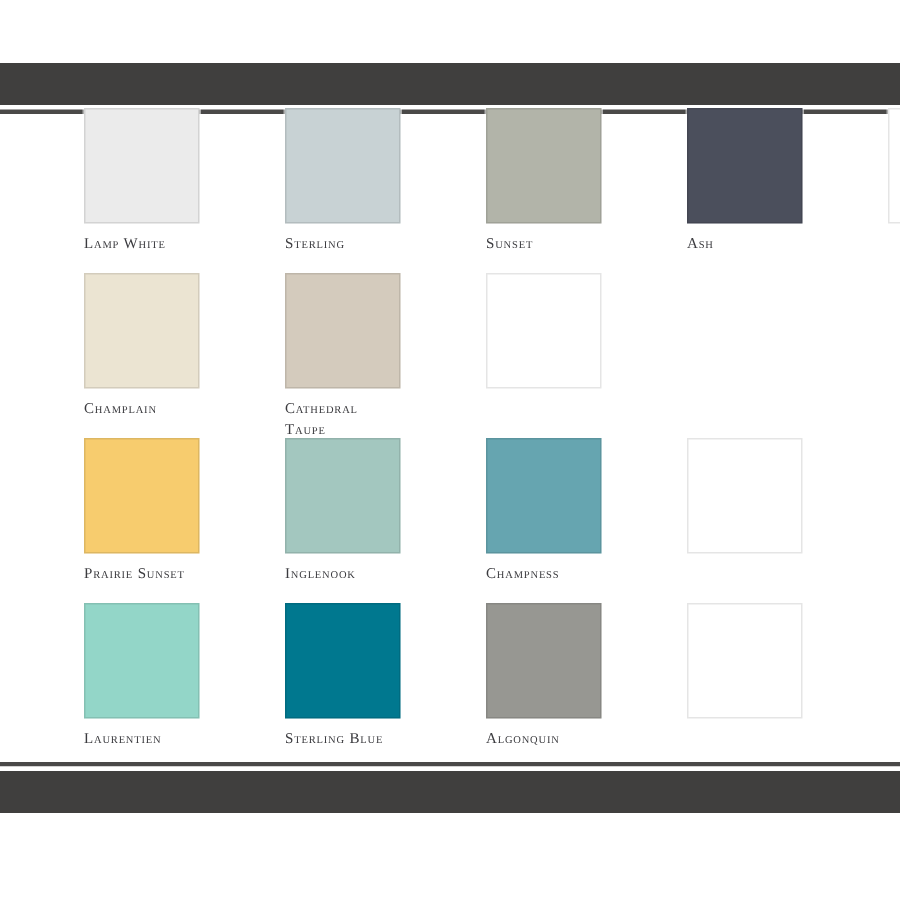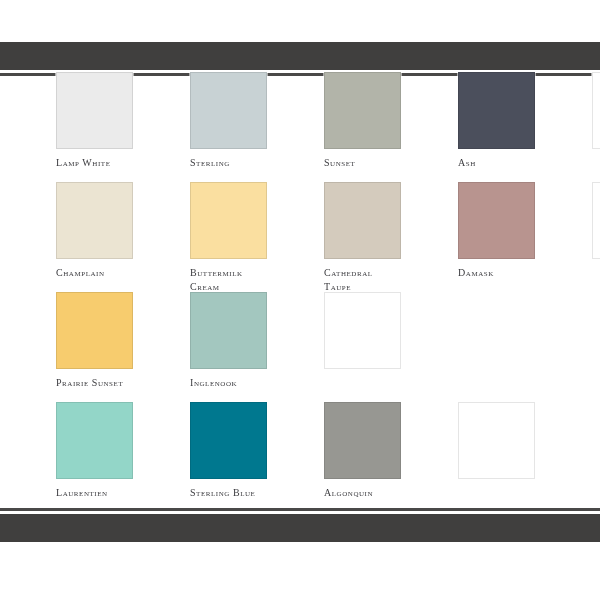--- a/index.html
+++ b/index.html
@@ -106,46 +106,41 @@
         <div class="swatch-chip" style="background: rgb(255, 255, 255);"></div>
         <div class="swatch-label"></div>
       </div>
     </div>
     <div class="swatch-row">
       <div class="swatch-cell">
         <div class="swatch-chip" style="background: rgb(235, 228, 210);"></div>
         <div class="swatch-label">Champlain</div>
       </div>
       <div class="swatch-cell">
-        <div class="swatch-chip" style="background: rgb(250, 223, 160);"></div>
-        <div class="swatch-label">Buttermilk
-Cream</div>
-      </div>
-      <div class="swatch-cell">
         <div class="swatch-chip" style="background: rgb(212, 203, 189);"></div>
         <div class="swatch-label">Cathedral
 Taupe</div>
-      </div>
-      <div class="swatch-cell">
-        <div class="swatch-chip" style="background: rgb(184, 148, 143);"></div>
-        <div class="swatch-label">Damask</div>
       </div>
       <div class="swatch-cell">
         <div class="swatch-chip" style="background: rgb(255, 255, 255);"></div>
         <div class="swatch-label"></div>
       </div>
     </div>
     <div class="swatch-row">
       <div class="swatch-cell">
         <div class="swatch-chip" style="background: rgb(247, 204, 110);"></div>
         <div class="swatch-label">Prairie Sunset</div>
       </div>
       <div class="swatch-cell">
         <div class="swatch-chip" style="background: rgb(163, 199, 191);"></div>
         <div class="swatch-label">Inglenook</div>
+      </div>
+      <div class="swatch-cell">
+        <div class="swatch-chip" style="background: rgb(102, 165, 176);"></div>
+        <div class="swatch-label">Champness</div>
       </div>
       <div class="swatch-cell">
         <div class="swatch-chip" style="background: rgb(255, 255, 255);"></div>
         <div class="swatch-label"></div>
       </div>
     </div>
     <div class="swatch-row">
       <div class="swatch-cell">
         <div class="swatch-chip" style="background: rgb(147, 214, 200);"></div>
         <div class="swatch-label">Laurentien</div>

